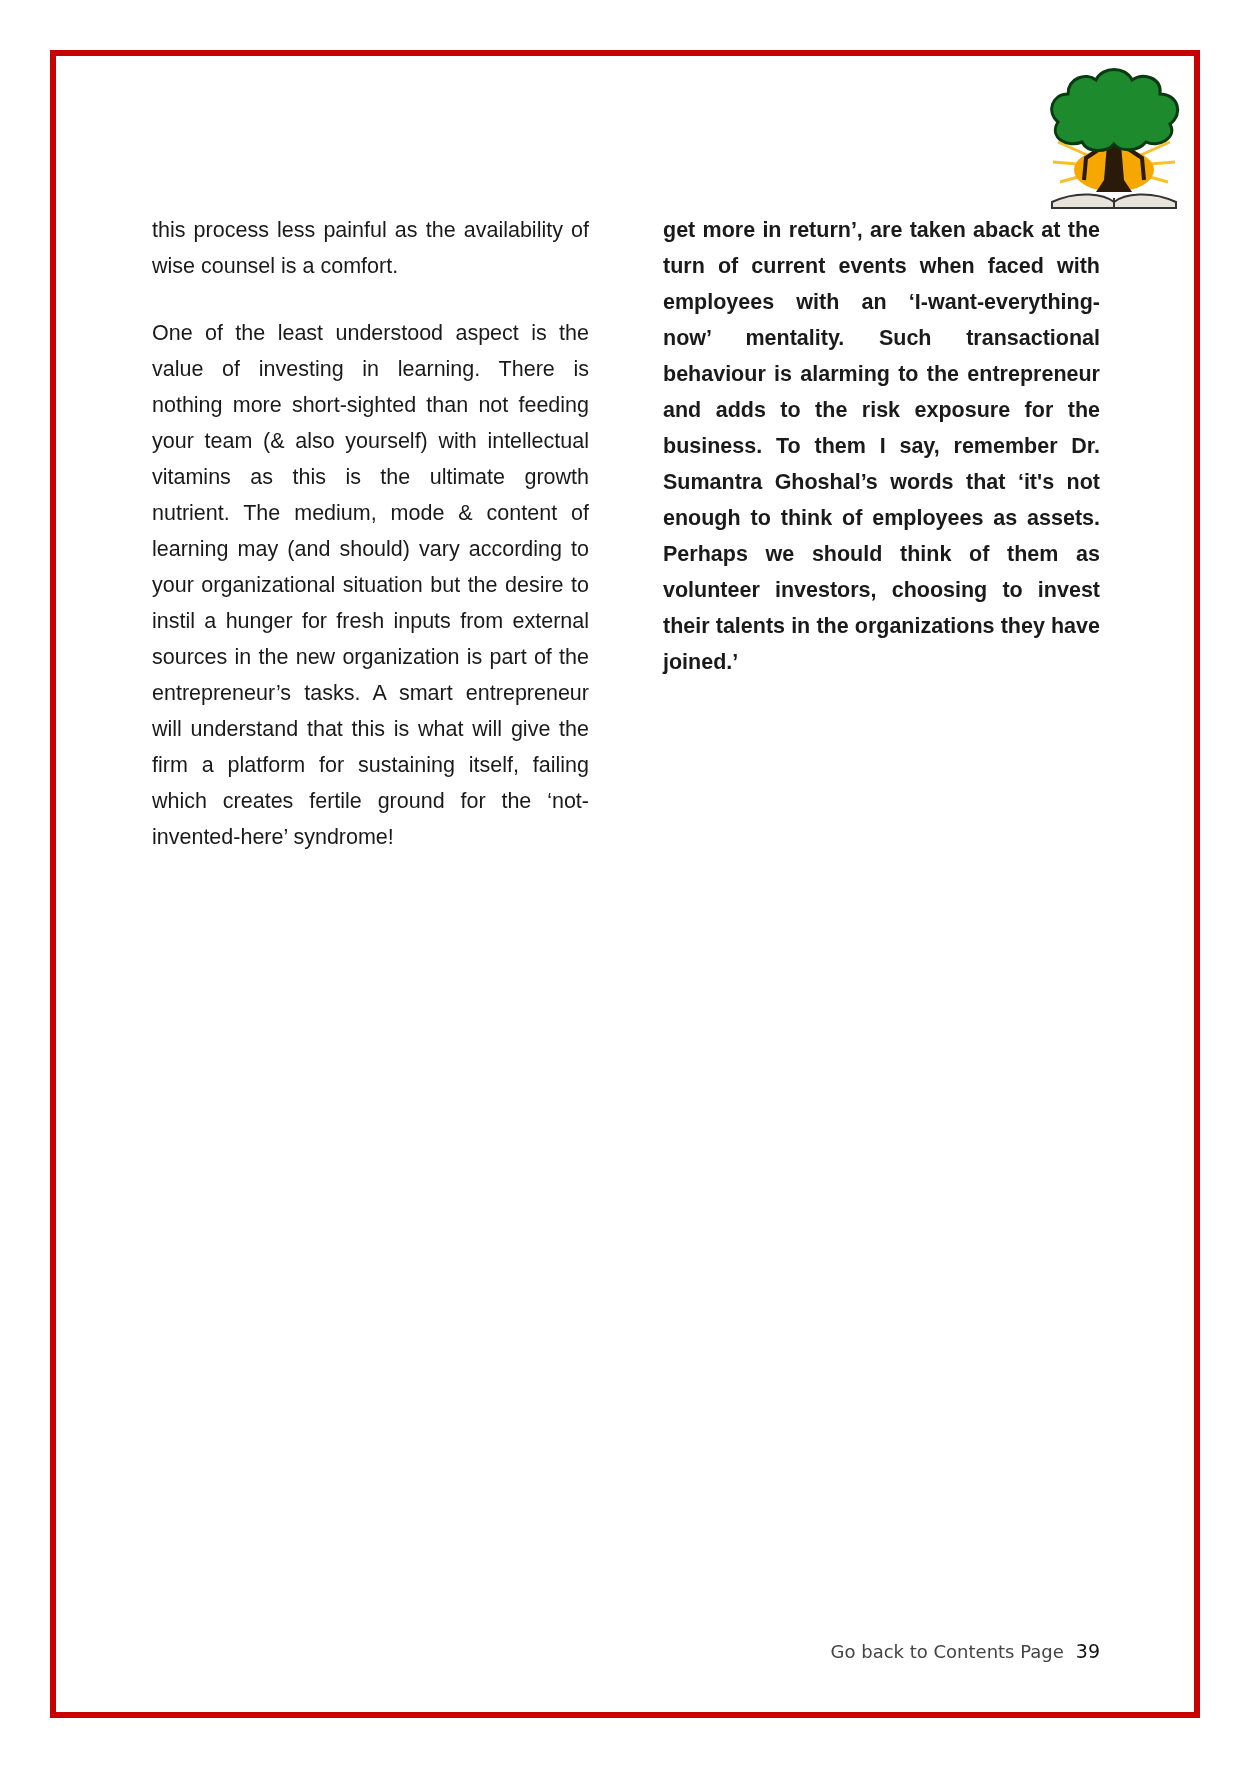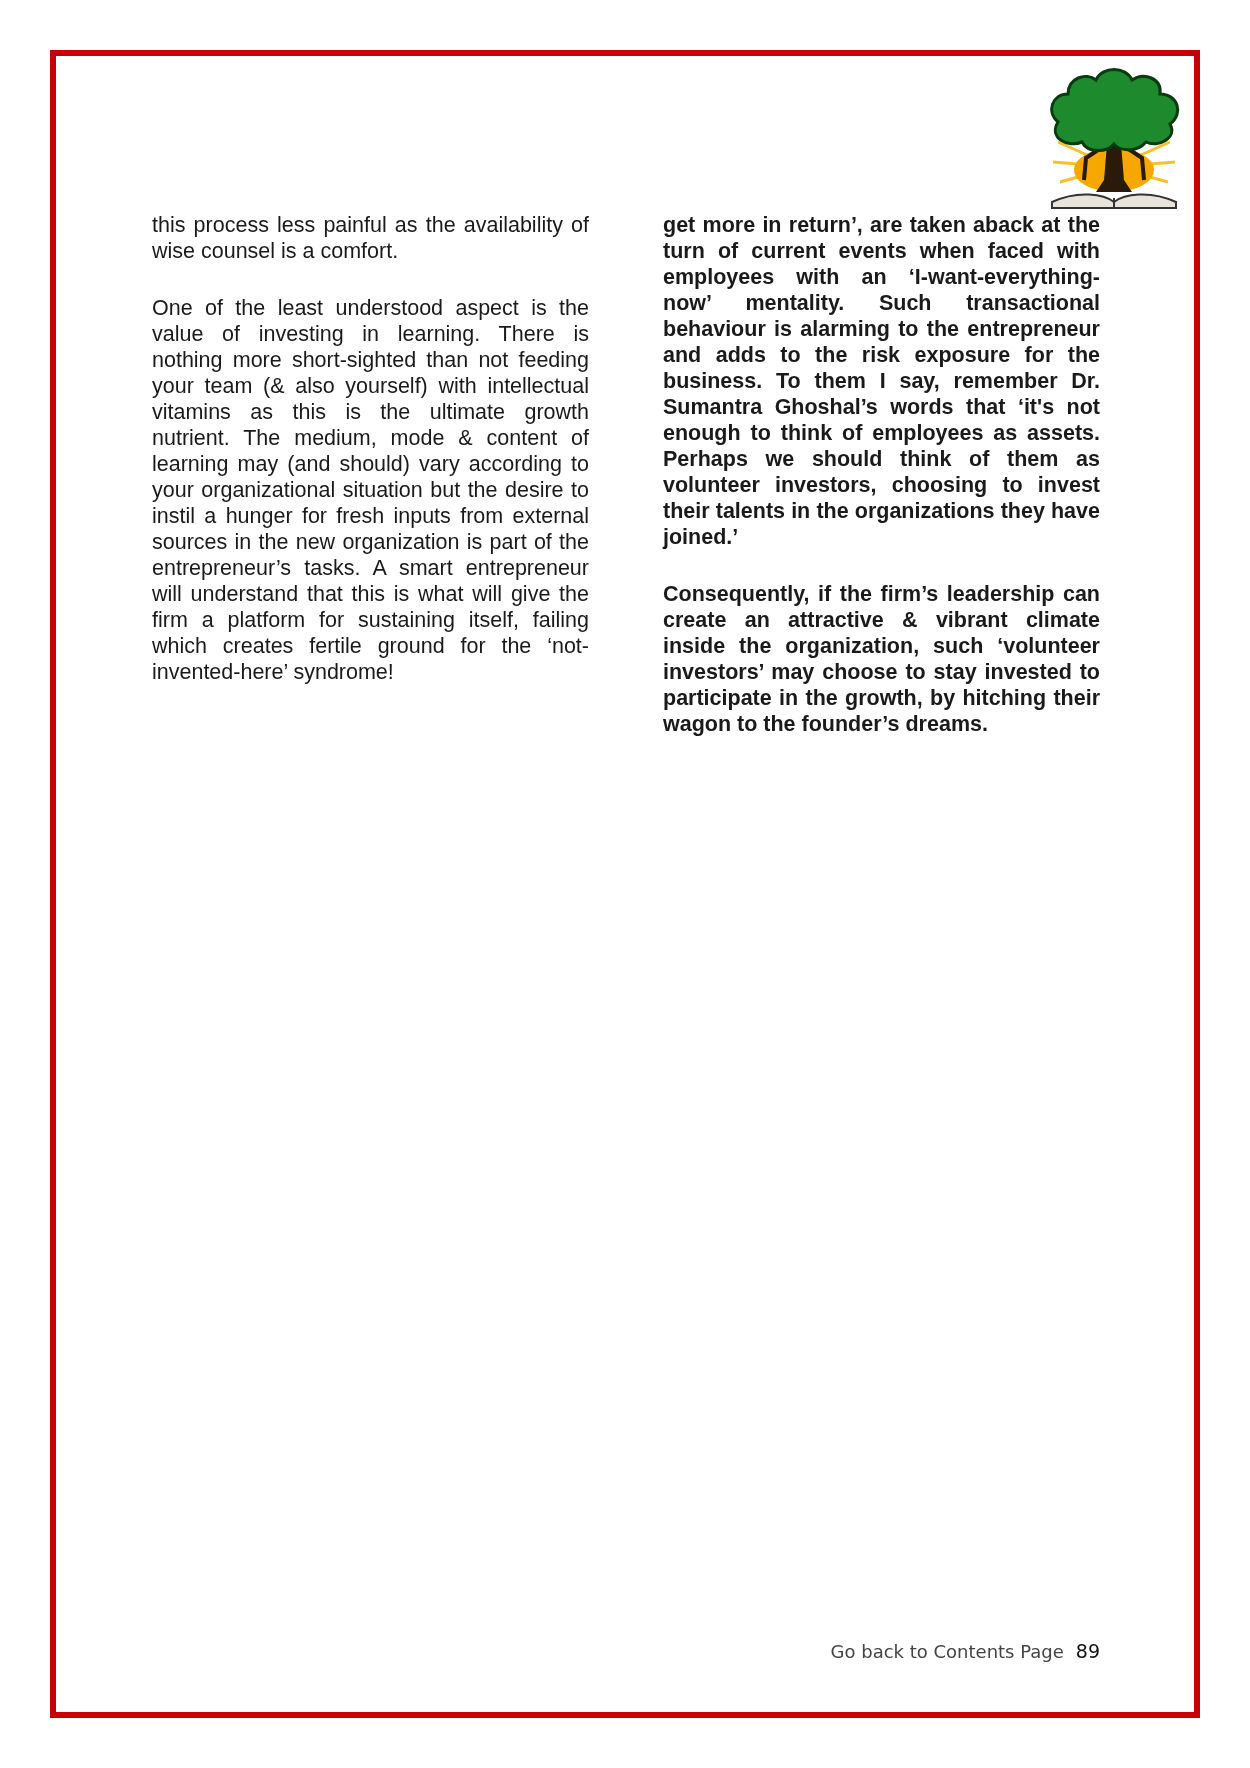--- a/index.html
+++ b/index.html
@@ -1,21 +1,21 @@
 <!DOCTYPE html>
 <html><head>
 <meta charset="utf-8">
 <style>
   html, body { margin:0; padding:0; background:#ffffff; }
   body { width:1250px; height:1768px; position:relative; overflow:hidden; }
   .frame { position:absolute; left:50px; top:50px; width:1138px; height:1656px;
            border:6px solid #c80000; box-sizing:content-box; }
   .logo { position:absolute; left:1038px; top:62px; width:152px; height:150px; }
   .col { position:absolute; top:212px; width:437px;
-         font-family:"Liberation Sans", sans-serif; font-size:21.5px; line-height:26px;
+         font-family:"Liberation Sans", sans-serif; font-size:21.5px; line-height:36px;
          color:#1a1a1a; text-align:justify; }
   .col.left { left:152px; }
   .col.right { left:663px;font-weight:bold; }
   .col p { margin:0 0 30.8px 0; }
   .footer { position:absolute; top:1640px; left:820px; width:280px; text-align:right;
             font-family:"DejaVu Sans", sans-serif; font-size:18px; color:#444; }
   .footer .link { cursor:pointer; }
   .footer .page { color:#111; margin-left:12px; font-size:19px; }
 </style>
 </head>
@@ -47,18 +47,17 @@
   <line x1="76" y1="136" x2="76" y2="146" stroke="#333" stroke-width="2"></line>
 </svg>
 
 <div class="col left">
   <p>this process less painful as the availability of wise counsel is a comfort.</p>
   <p>One of the least understood aspect is the value of investing in learning. There is nothing more short-sighted than not feeding your team (&amp; also yourself) with intellectual vitamins as this is the ultimate growth nutrient. The medium, mode &amp; content of learning may (and should) vary according to your organizational situation but the desire to instil a hunger for fresh inputs from external sources in the new organization is part of the entrepreneur’s tasks. A smart entrepreneur will understand that this is what will give the firm a platform for sustaining itself, failing which creates fertile ground for the ‘not-invented-here’ syndrome!</p>
 </div>
 
 <div class="col right">
   <p>get more in return’, are taken aback at the turn of current events when faced with employees with an ‘I-want-everything-now’ mentality. Such transactional behaviour is alarming to the entrepreneur and adds to the risk exposure for the business. To them I say, remember Dr. Sumantra Ghoshal’s words that ‘it's not enough to think of employees as assets. Perhaps we should think of them as volunteer investors, choosing to invest their talents in the organizations they have joined.’</p>
-  <p>Consequently, if the firm’s leadership can create an attractive &amp; vibrant climate inside the organization, such ‘volunteer investors’ may choose to stay invested to participate in the growth, by hitching their wagon to the founder’s dreams.</p>
 </div>
 
 <div class="footer">
-  <span class="link">Go back to Contents Page</span><span class="page">89</span>
+  <span class="link">Go back to Contents Page</span><span class="page">39</span>
 </div>
 
 </body></html>

